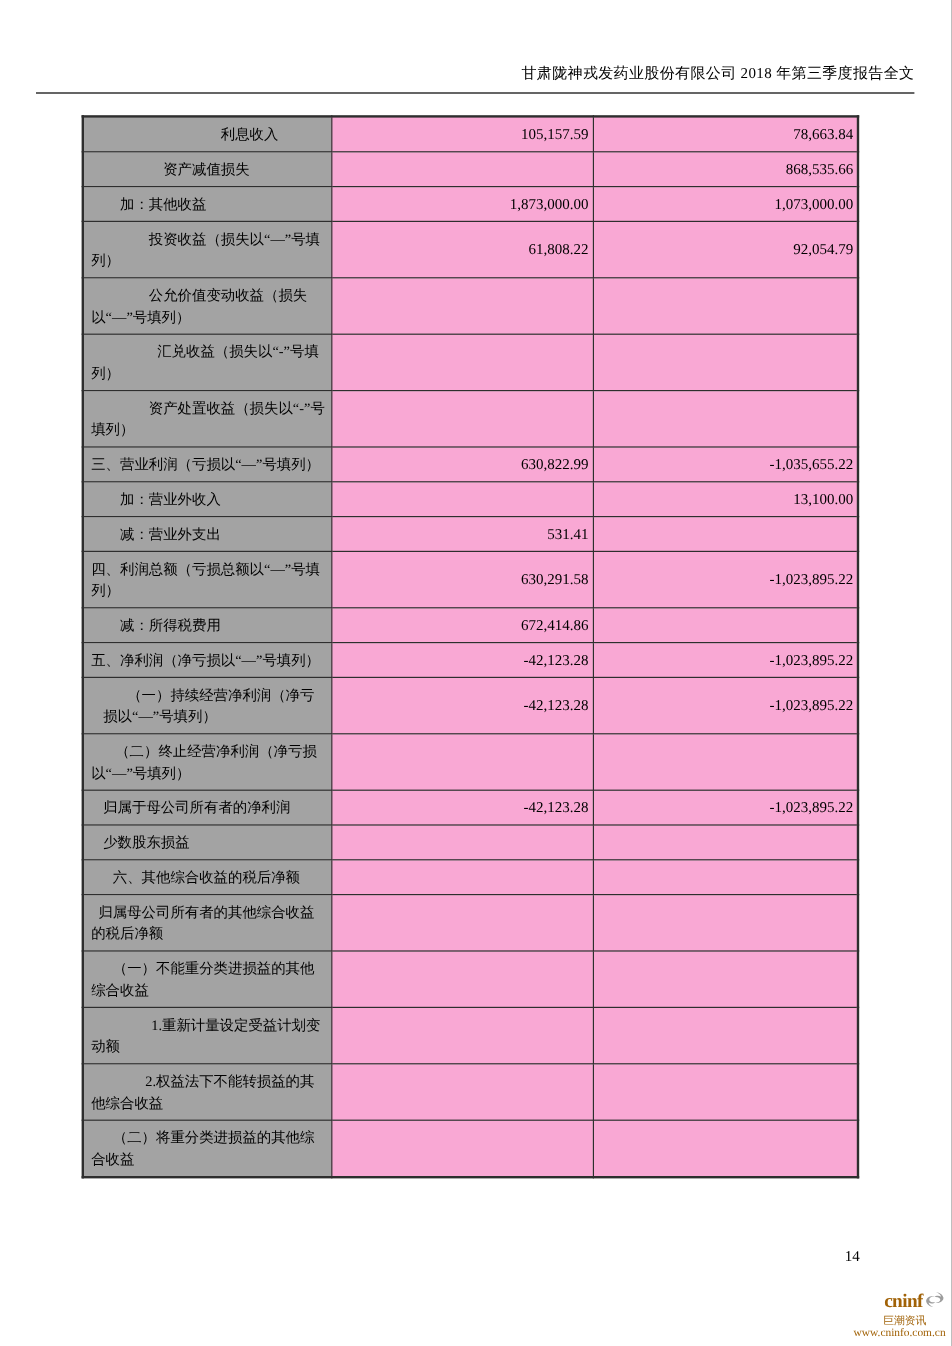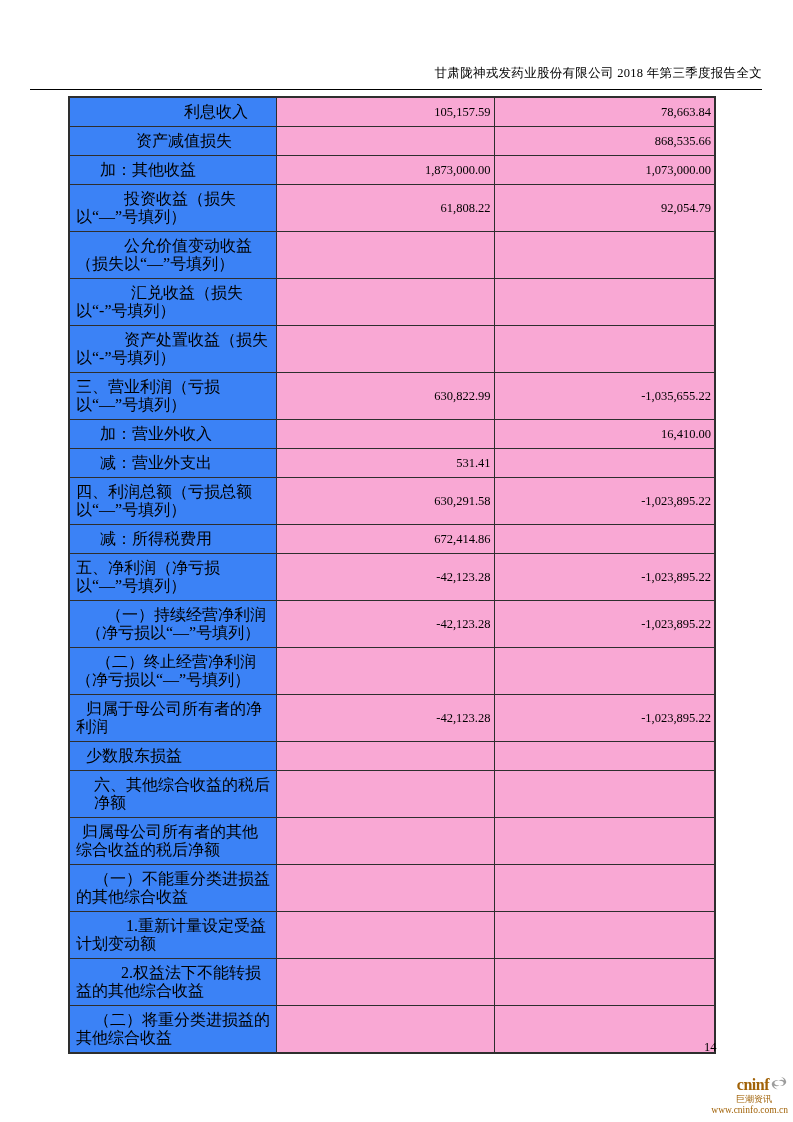--- a/index.html
+++ b/index.html
@@ -18,37 +18,36 @@
     position: absolute;
     top: 0; left: 30px; right: 31px;
     height: 78px;
     display: flex;
     justify-content: flex-end;
     align-items: flex-end;
     padding-bottom: 7px;
     border-bottom: 1px solid #000;
     font-size: 12.5px;
     letter-spacing: 0.3px;
-    margin-top: 12px;
   }
   .fin-table {
     position: absolute;
     top: 96px; left: 68px;
     width: 646px;
     border-collapse: collapse;
     table-layout: fixed;
     border: 2px solid #2e2e2e;
   }
   .fin-table td {
     border: 1px solid #2e2e2e;
     vertical-align: middle;
   }
   td.label {
-    background: #3b82f6;
-    font-size: 16px;
+    background: #a3a3a3;
+    font-size: 12px;
     line-height: 18px;
     padding: 5px 4px 5px 6px;
     word-break: break-all;
     overflow-wrap: anywhere;
   }
   td.num {
     background: #f9a8d4;
     font-size: 12.5px;
     text-align: right;
     padding: 5px 3px 5px 2px;
@@ -141,21 +140,21 @@
           <td class="num"></td>
         </tr>
         <tr>
           <td class="label" style="text-indent: 0px;">三、营业利润（亏损以“—”号填列）</td>
           <td class="num">630,822.99</td>
           <td class="num">-1,035,655.22</td>
         </tr>
         <tr>
           <td class="label" style="text-indent: 24px;">加：营业外收入</td>
           <td class="num"></td>
-          <td class="num">16,410.00</td>
+          <td class="num">13,100.00</td>
         </tr>
         <tr>
           <td class="label" style="text-indent: 24px;">减：营业外支出</td>
           <td class="num">531.41</td>
           <td class="num"></td>
         </tr>
         <tr>
           <td class="label" style="text-indent: 0px;">四、利润总额（亏损总额以“—”号填列）</td>
           <td class="num">630,291.58</td>
           <td class="num">-1,023,895.22</td>

